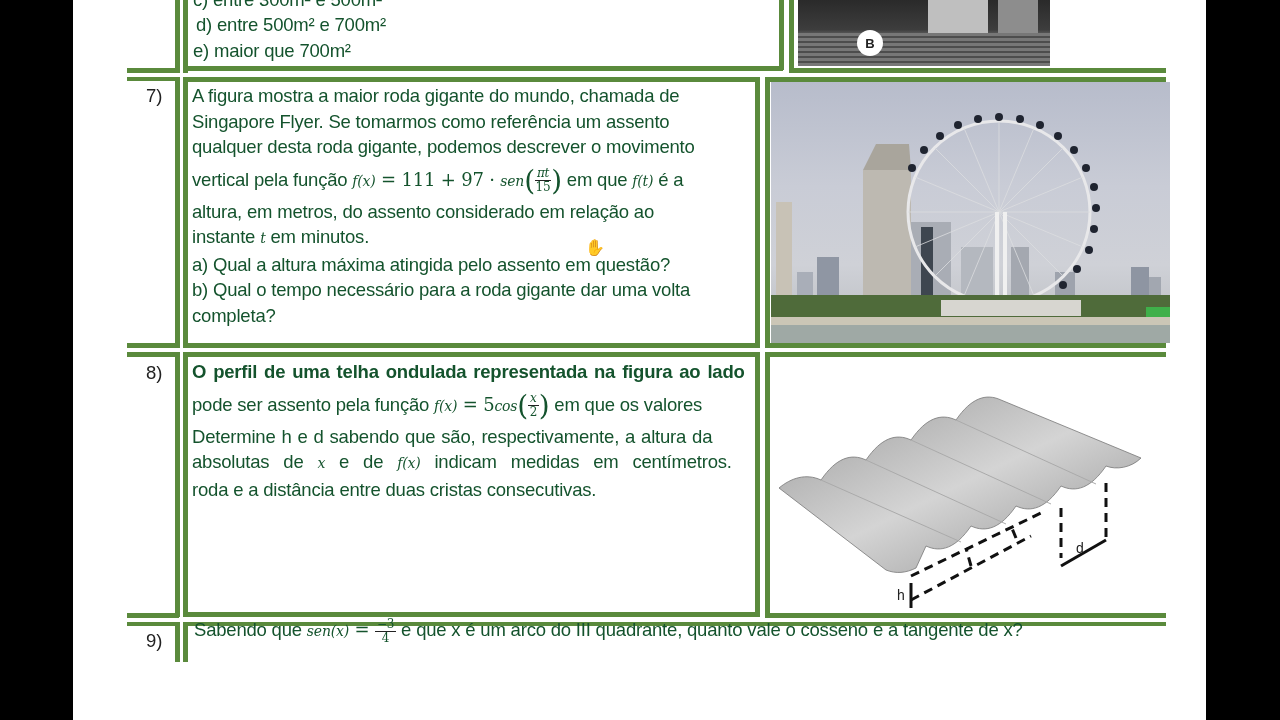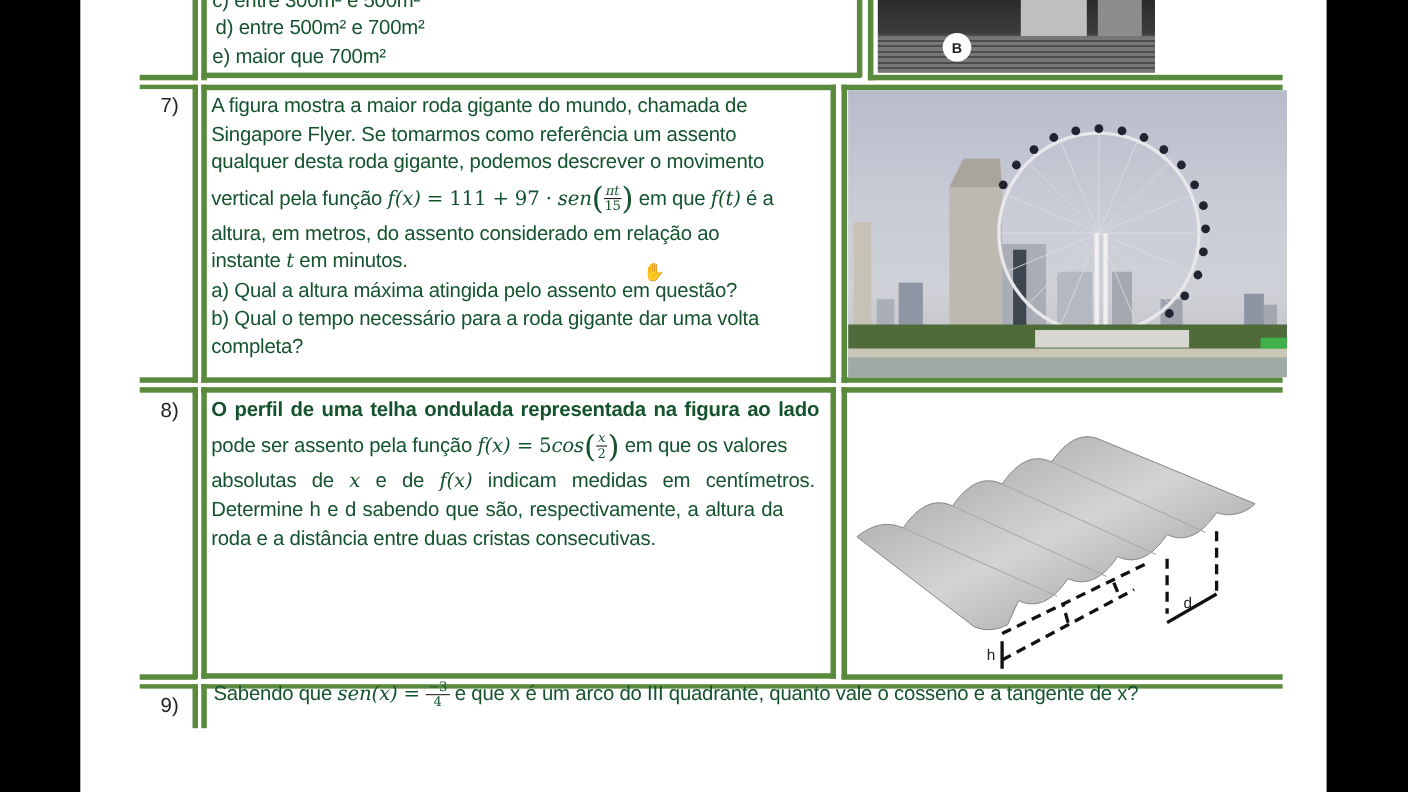--- a/index.html
+++ b/index.html
@@ -1,21 +1,21 @@
 <!DOCTYPE html>
 <html><head>
 <meta charset="utf-8">
 <style>
   html,body{margin:0;padding:0;}
   body{width:1280px;height:720px;background:#000;position:relative;overflow:hidden;font-family:"Liberation Sans",sans-serif;}
   .page{position:absolute;left:73px;top:0;width:1133px;height:720px;background:#fff;overflow:hidden;}
   .g{position:absolute;background:#5a8a3c;}
   .txt{position:absolute;color:#14532d;font-size:18.5px;line-height:25.5px;font-family:"Liberation Sans",sans-serif;letter-spacing:-0.2px;}
   .num{position:absolute;color:#222;font-size:18.5px;font-family:"Liberation Sans",sans-serif;}
-  .m{font-family:"DejaVu Serif","Liberation Serif",serif;font-style:italic;font-size:18px;}
+  .m{font-family:"DejaVu Serif","Liberation Serif",serif;font-style:italic;font-size:14px;}
   .mr{font-family:"DejaVu Serif","Liberation Serif",serif;font-size:18px;}
   .frac{display:inline-flex;flex-direction:column;align-items:center;vertical-align:middle;font-family:"DejaVu Serif",serif;font-size:12px;line-height:13px;}
   .frac .n{border-bottom:1px solid #222;padding:0 2px;}
   .paren{font-family:"DejaVu Serif",serif;font-size:28px;vertical-align:middle;line-height:20px;font-weight:100;}
   .justify{text-align:justify;text-align-last:left;}
   .img{position:absolute;overflow:hidden;}
   .cursor{position:absolute;font-size:16px;color:#222;}
 </style>
 </head>
 <body>
@@ -152,22 +152,22 @@
 
   <div class="num" style="left:73px;top:362px;">8)</div>
   <div class="txt" style="left:119px;top:359px;width:559px;">
     <div class="justify" style="word-spacing:2px;font-weight:bold;">O perfil de uma telha ondulada representada na figura ao lado</div>
     <div style="height:39px;line-height:39px;">
       <span>pode ser assento pela função </span><span class="m">f(x)</span><span class="mr"> = 5</span><span class="m">cos</span><span class="paren">(</span><span class="frac">
           <span class="n m" style="font-size:12px;">x</span>
           <span>2</span>
         </span><span class="paren">)</span><span> em que os valores</span>
     </div>
+    <div style="word-spacing:1px;">Determine h e d sabendo que são, respectivamente, a altura da</div>
     <div style="word-spacing:9px;"><span>absolutas de </span><span class="m">x</span><span> e de </span><span class="m">f(x)</span><span> indicam medidas em centímetros.</span></div>
-    <div style="word-spacing:1px;">Determine h e d sabendo que são, respectivamente, a altura da</div>
     <div>roda e a distância entre duas cristas consecutivas.</div>
   </div>
 
   <div class="img" style="left:698px;top:358px;width:399px;height:254px;background:#fff;">
     <svg width="399" height="254" viewBox="0 0 399 254">
       <defs>
         <linearGradient id="tg" x1="0" y1="0" x2="1" y2="1">
           <stop offset="0" stop-color="#9a9a9a"></stop>
             <stop offset="0.5" stop-color="#d4d4d4"></stop>
             <stop offset="1" stop-color="#8e8e8e"></stop>

